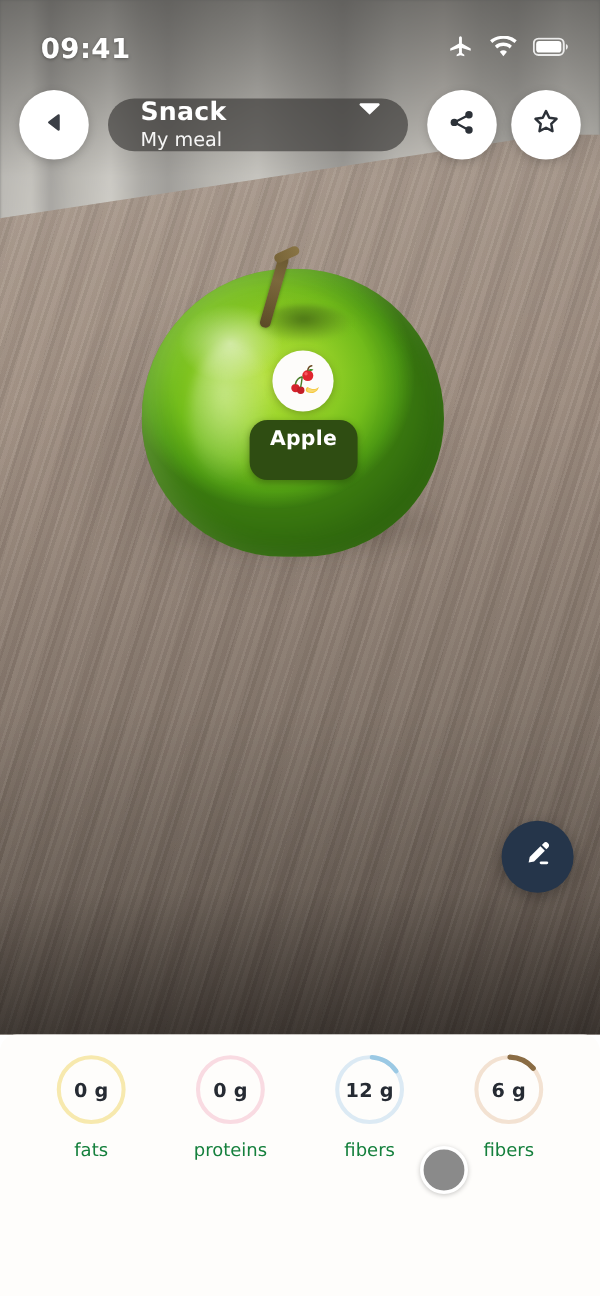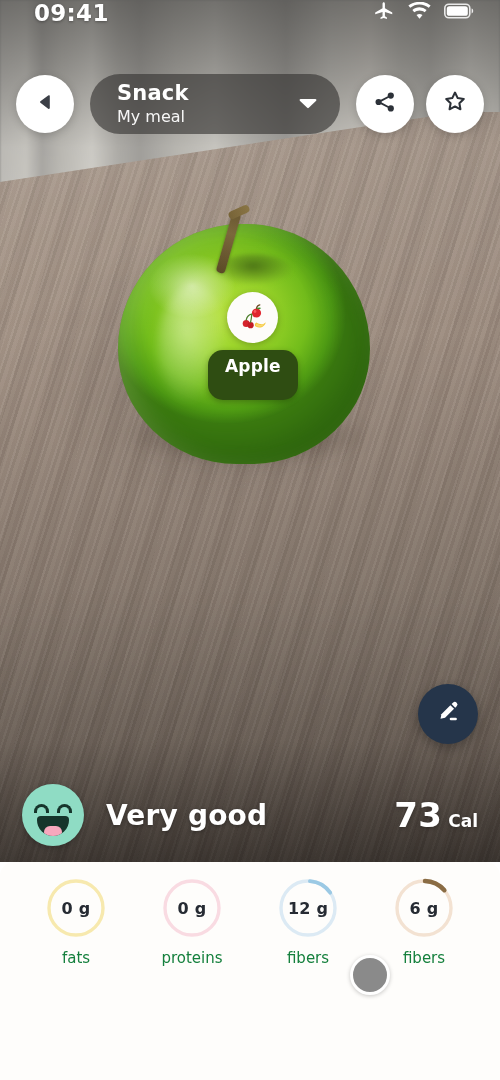--- a/index.html
+++ b/index.html
@@ -122,40 +122,40 @@
     font-size:17px; font-weight:600; letter-spacing:.2px;
     padding:6px 17px 24px; border-radius:15px;
     font-family:"DejaVu Sans", sans-serif;
     box-shadow:0 2px 6px rgba(0,0,0,.3);
     white-space:nowrap;
   }
 
   
   .statusbar{
     position:absolute; left:0; top:0; width:500px; height:54px;
-    display:flex; align-items:flex-start; justify-content:space-between;
+    display:flex; align-items:flex-end; justify-content:space-between;
     padding:0 26px 0 34px; color:#fff; z-index:20;
   }
   .clock{ font-size:23px; font-weight:600; letter-spacing:.3px; text-shadow:0 1px 3px rgba(0,0,0,.35); }
   .sysicons{ display:flex; align-items:center; gap:13px; }
 
   
   .topnav{
     position:absolute; left:0; top:70px; width:500px; height:68px;
     display:flex; align-items:center; padding:0 16px; gap:12px; z-index:20;
   }
   .circ-btn{
     width:58px; height:58px; border-radius:50%; background:#ffffff;
     display:flex; align-items:center; justify-content:center; flex:0 0 auto;
     box-shadow:0 2px 8px rgba(0,0,0,.18);
   }
   .meal-select{
-    flex:1 1 auto; height:60px; border-radius:30px;
+    flex:1 1 auto; height:44px; border-radius:30px;
     background:rgba(52,50,48,.62);
-    display:flex; align-items:center; justify-content:space-between;
+    display:flex; justify-content:space-between;
     padding:0 22px 0 27px; color:#fff; margin:0 4px;
     backdrop-filter:blur(2px);
   }
   .meal-title{ font-size:21px; font-weight:700; line-height:1.12; letter-spacing:.2px; }
   .meal-sub{ font-size:16px; font-weight:400; opacity:.95; line-height:1.2; margin-top:1px; }
 
   
   .fab{
     position:absolute; right:22px; top:684px; width:60px; height:60px;
     border-radius:50%; background:#25354a;
@@ -335,34 +335,20 @@
     <div class="fab">
       <span>
         <svg width="26" height="26" viewBox="0 0 24 24" aria-hidden="true">
           <path d="M16.6 3.4 a2.4 2.4 0 0 1 3.4 3.4 l-1.3 1.3 -3.4-3.4z" fill="#ffffff"></path>
           <path d="M14.2 5.7 l3.4 3.4 -8.3 8.3 -4.2 .8 .8-4.2z" fill="#ffffff"></path>
           <rect x="13.6" y="17.4" width="6.6" height="2.2" rx="1.1" fill="#ffffff"></rect>
         </svg>
       </span>
     </div>
 
-    <div class="summary">
-      <div class="face">
-        <span class="eye l"></span>
-        <span class="eye r"></span>
-        <span class="mouth">
-          <span class="tongue"></span>
-        </span>
-      </div>
-      <div class="rating">Very good</div>
-      <div class="cal-wrap">
-        <span class="cal-num">73</span>
-        <span class="cal-unit">Cal</span>
-      </div>
-    </div>
   </div>
 
   <div class="card">
     <div class="macros">
 
       <div class="macro">
         <div class="ring">
           <svg width="62" height="62" viewBox="0 0 62 62" aria-hidden="true">
             <circle cx="31" cy="31" r="27" fill="none" stroke="#f7e9ae" stroke-width="3.4"></circle>
           </svg>

